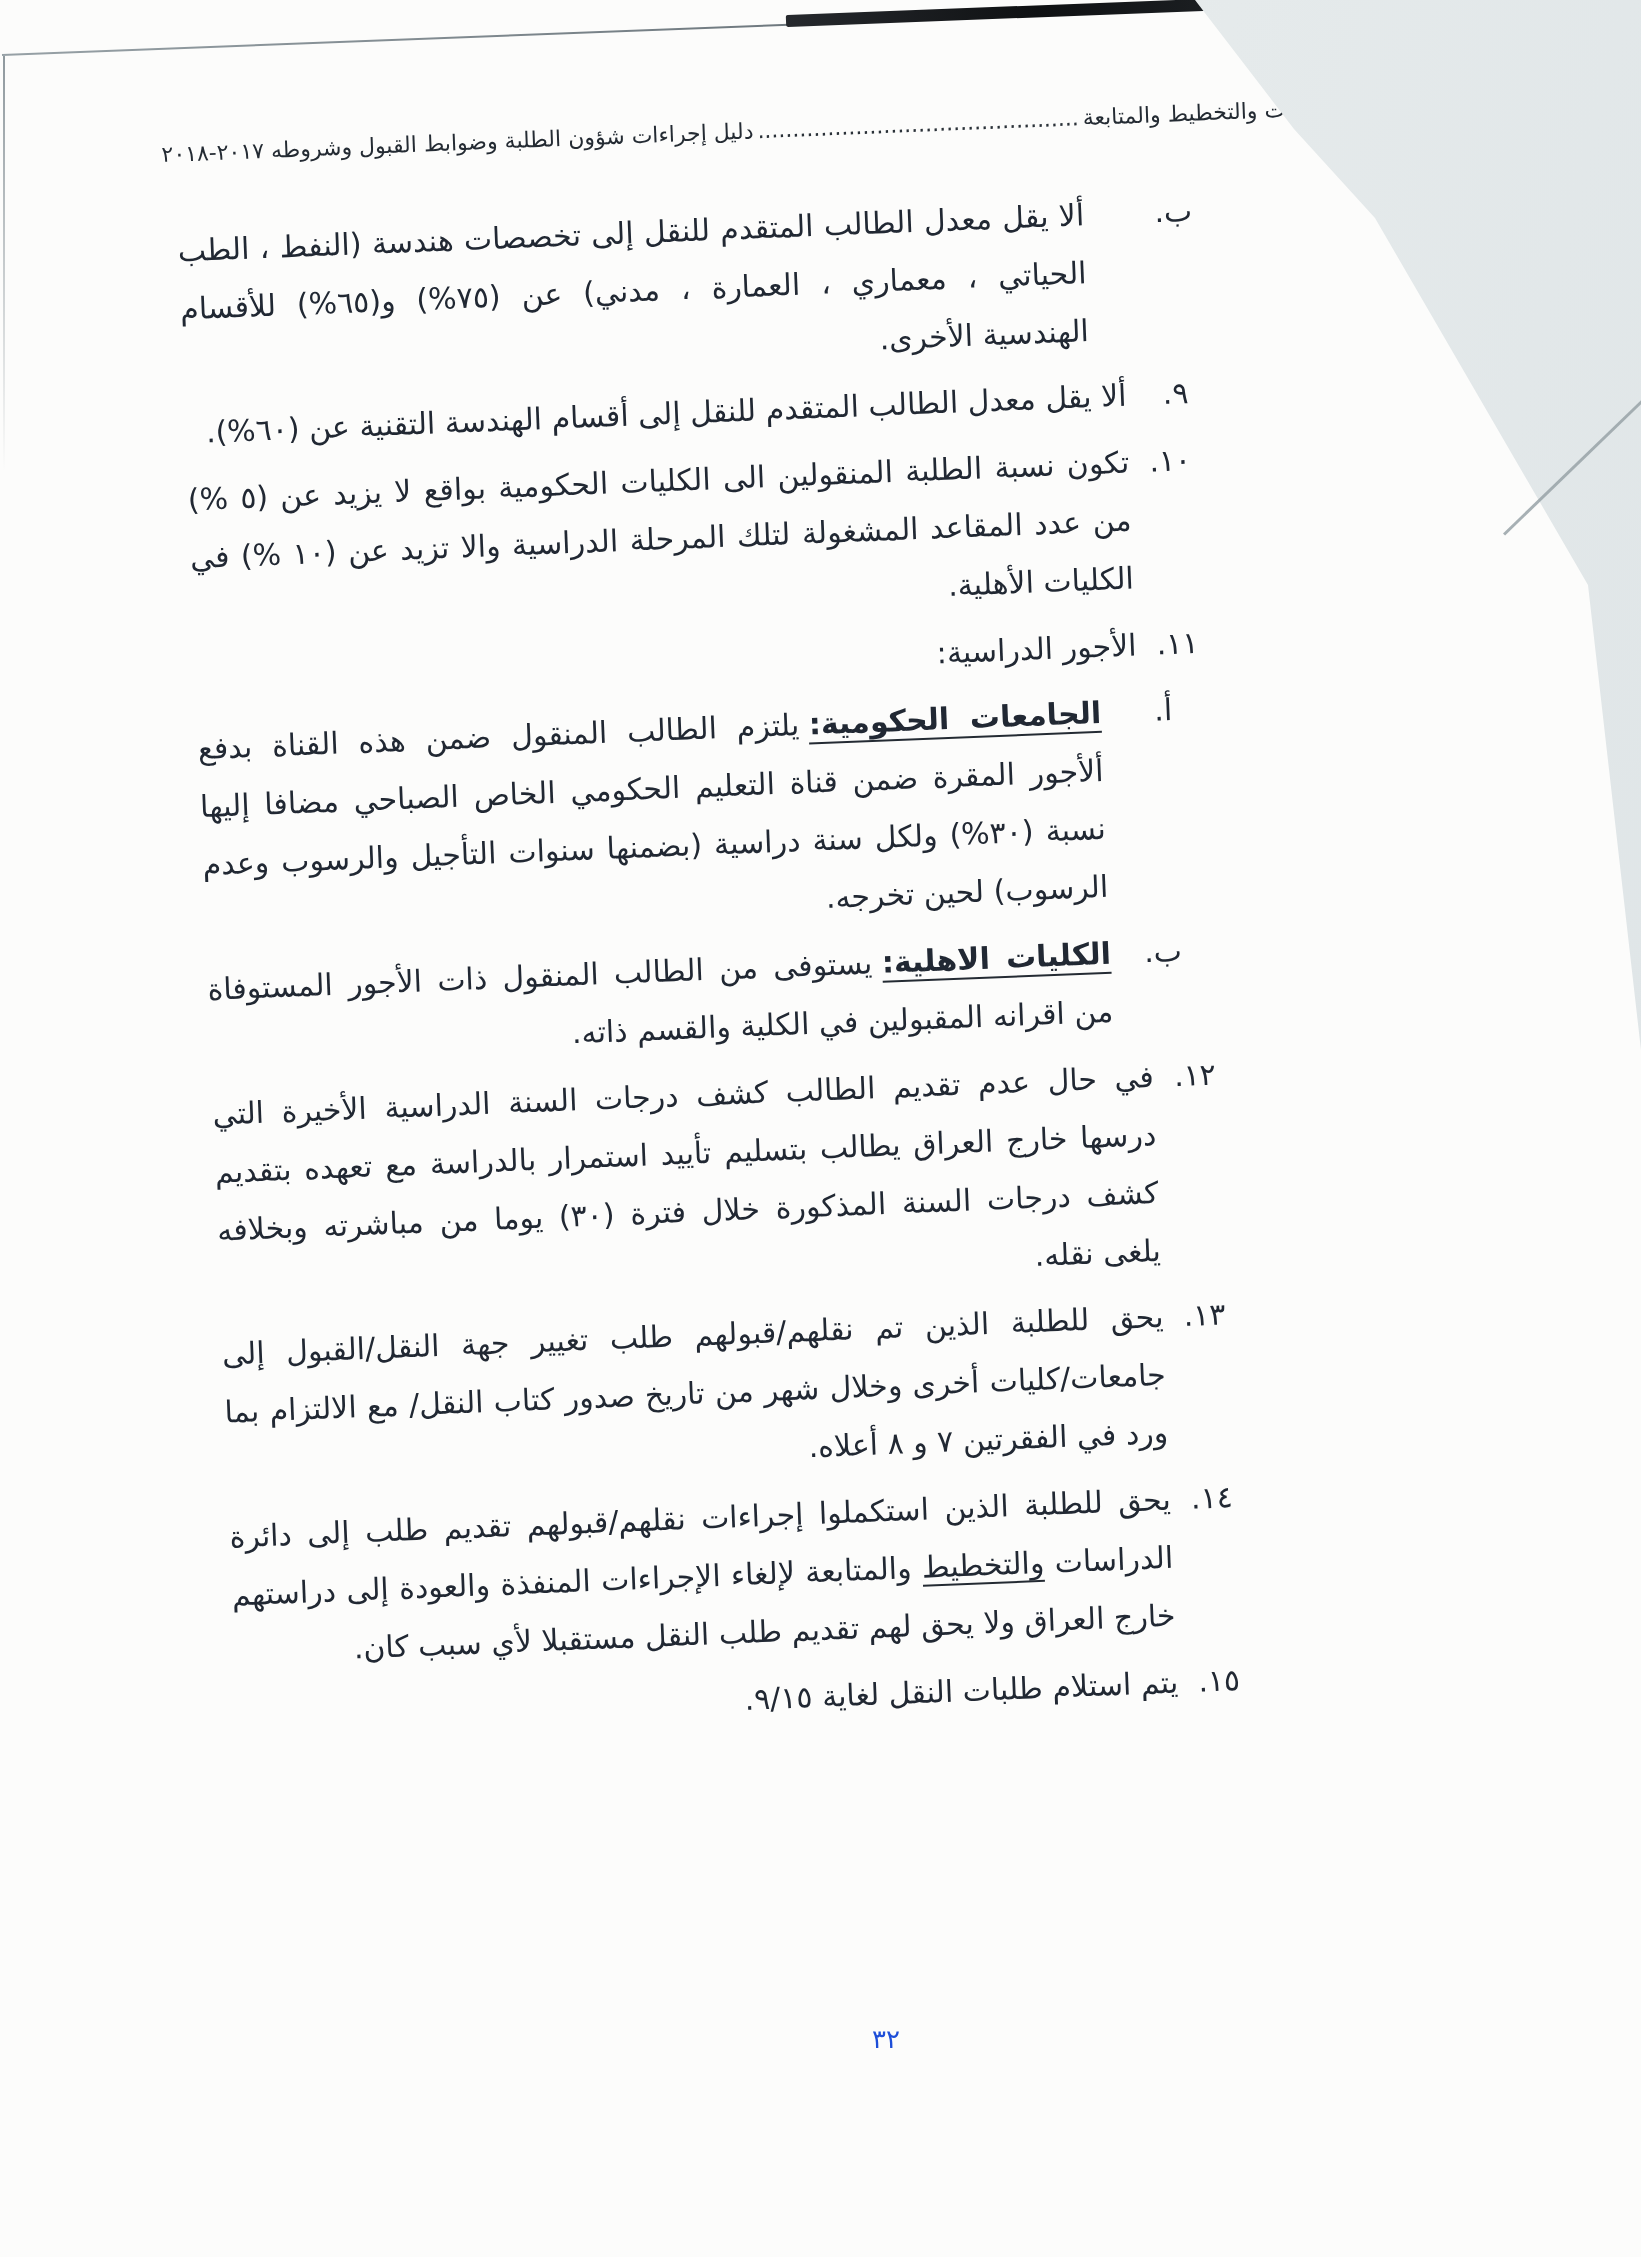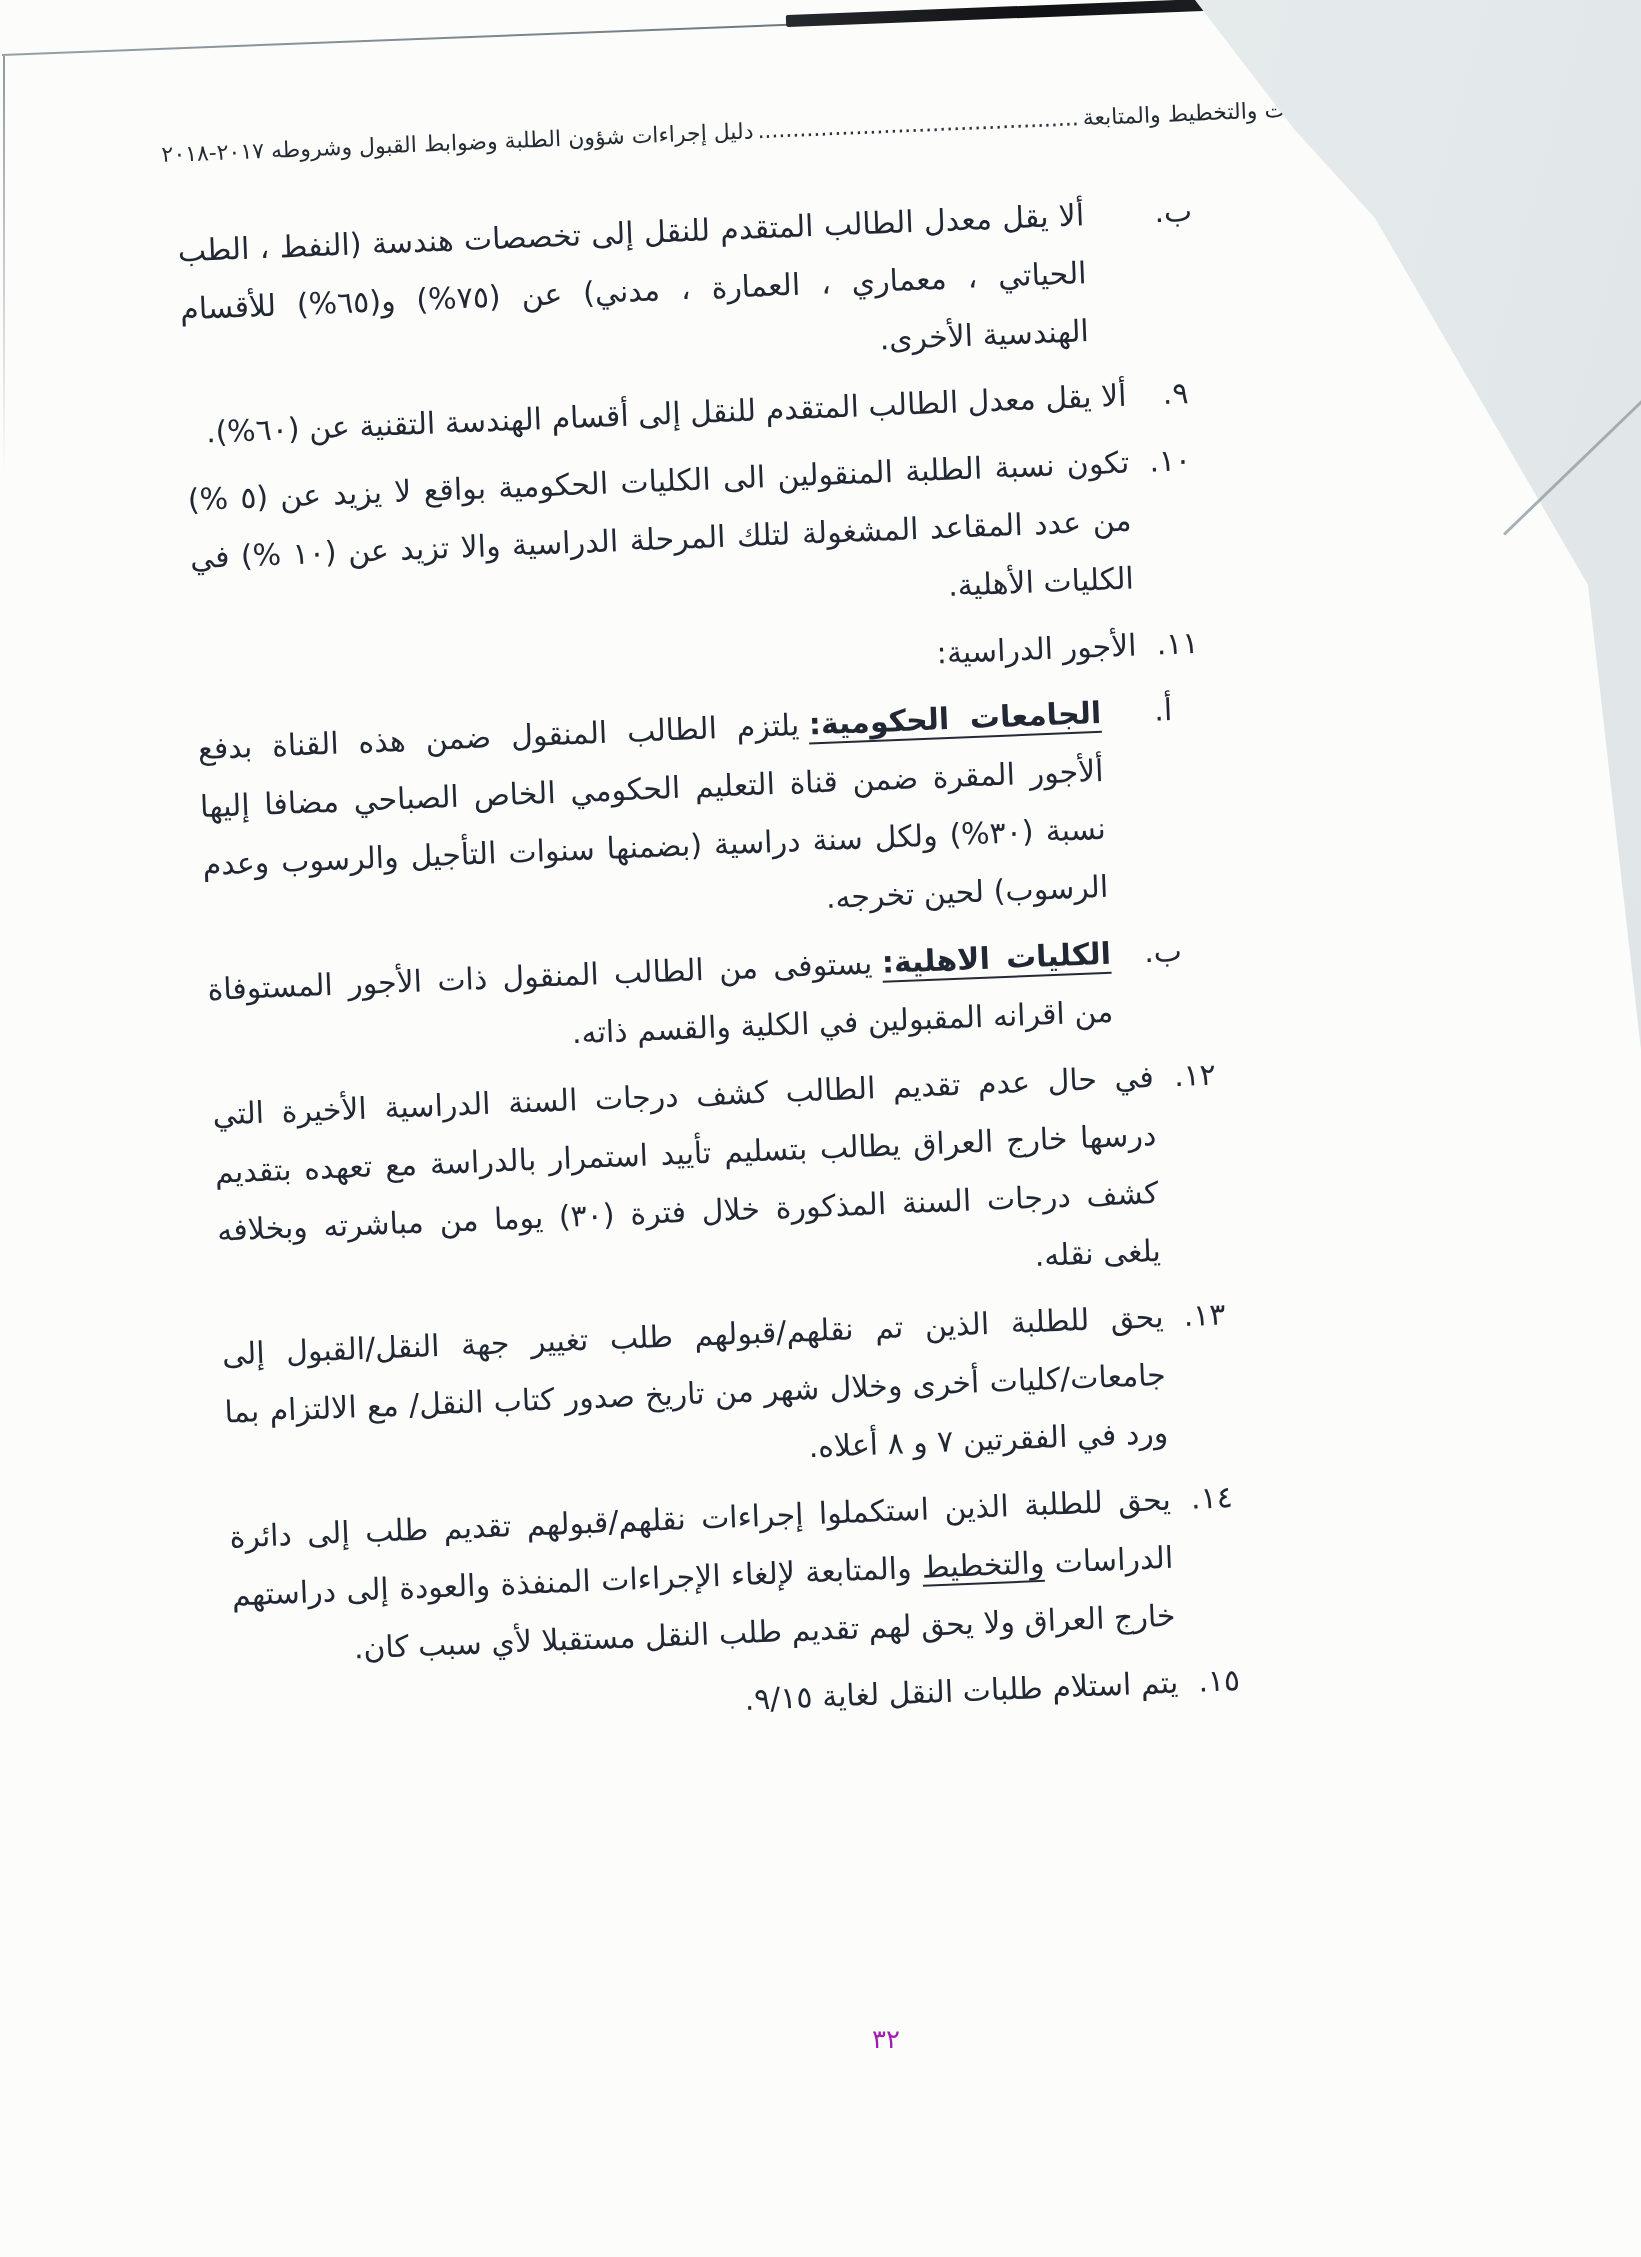--- a/index.html
+++ b/index.html
@@ -46,21 +46,21 @@
   .doc-header .dots{letter-spacing:1px;margin:0 3.9px;color:#2a3138;}
   .items{font-size:30px;line-height:58px;text-align:justify;text-align-last:right;}
   .item{position:relative;padding-right:62px;margin:0 108px 8.7px 0;}
   .item .num{position:absolute;right:0;top:0;}
   .item.first{margin-right:97px;padding-right:108px;}
   .item.sub{margin-right:137px;padding-right:71px;}
   .lead{font-weight:bold;border-bottom:2.9px solid #242b33;padding-bottom:1px;margin-left:9.7px;}
   .u{border-bottom:2.9px solid #242b33;}
   .pagenum{
     position:absolute;left:823px;top:2024px;width:126px;text-align:center;
-    font-size:26px;letter-spacing:8.7px;color:#a21caf;z-index:2;
+    font-size:26px;letter-spacing:8.7px;color:#1d4ed8;z-index:2;
     font-family:"DejaVu Sans",sans-serif;
   }
 </style>
 </head>
 <body>
 
 <div class="scan-root">
 
   <div class="edge-top"></div>
   <div class="edge-strip"></div>

